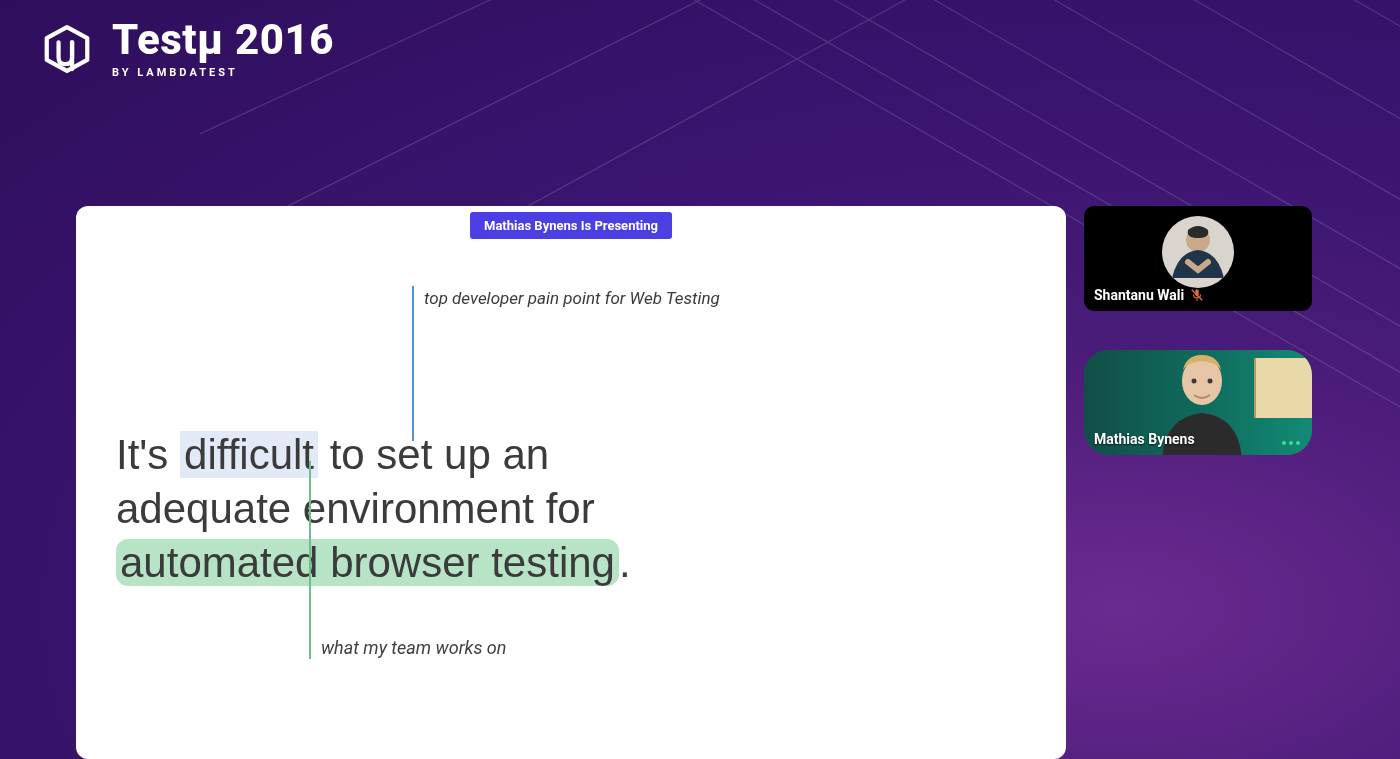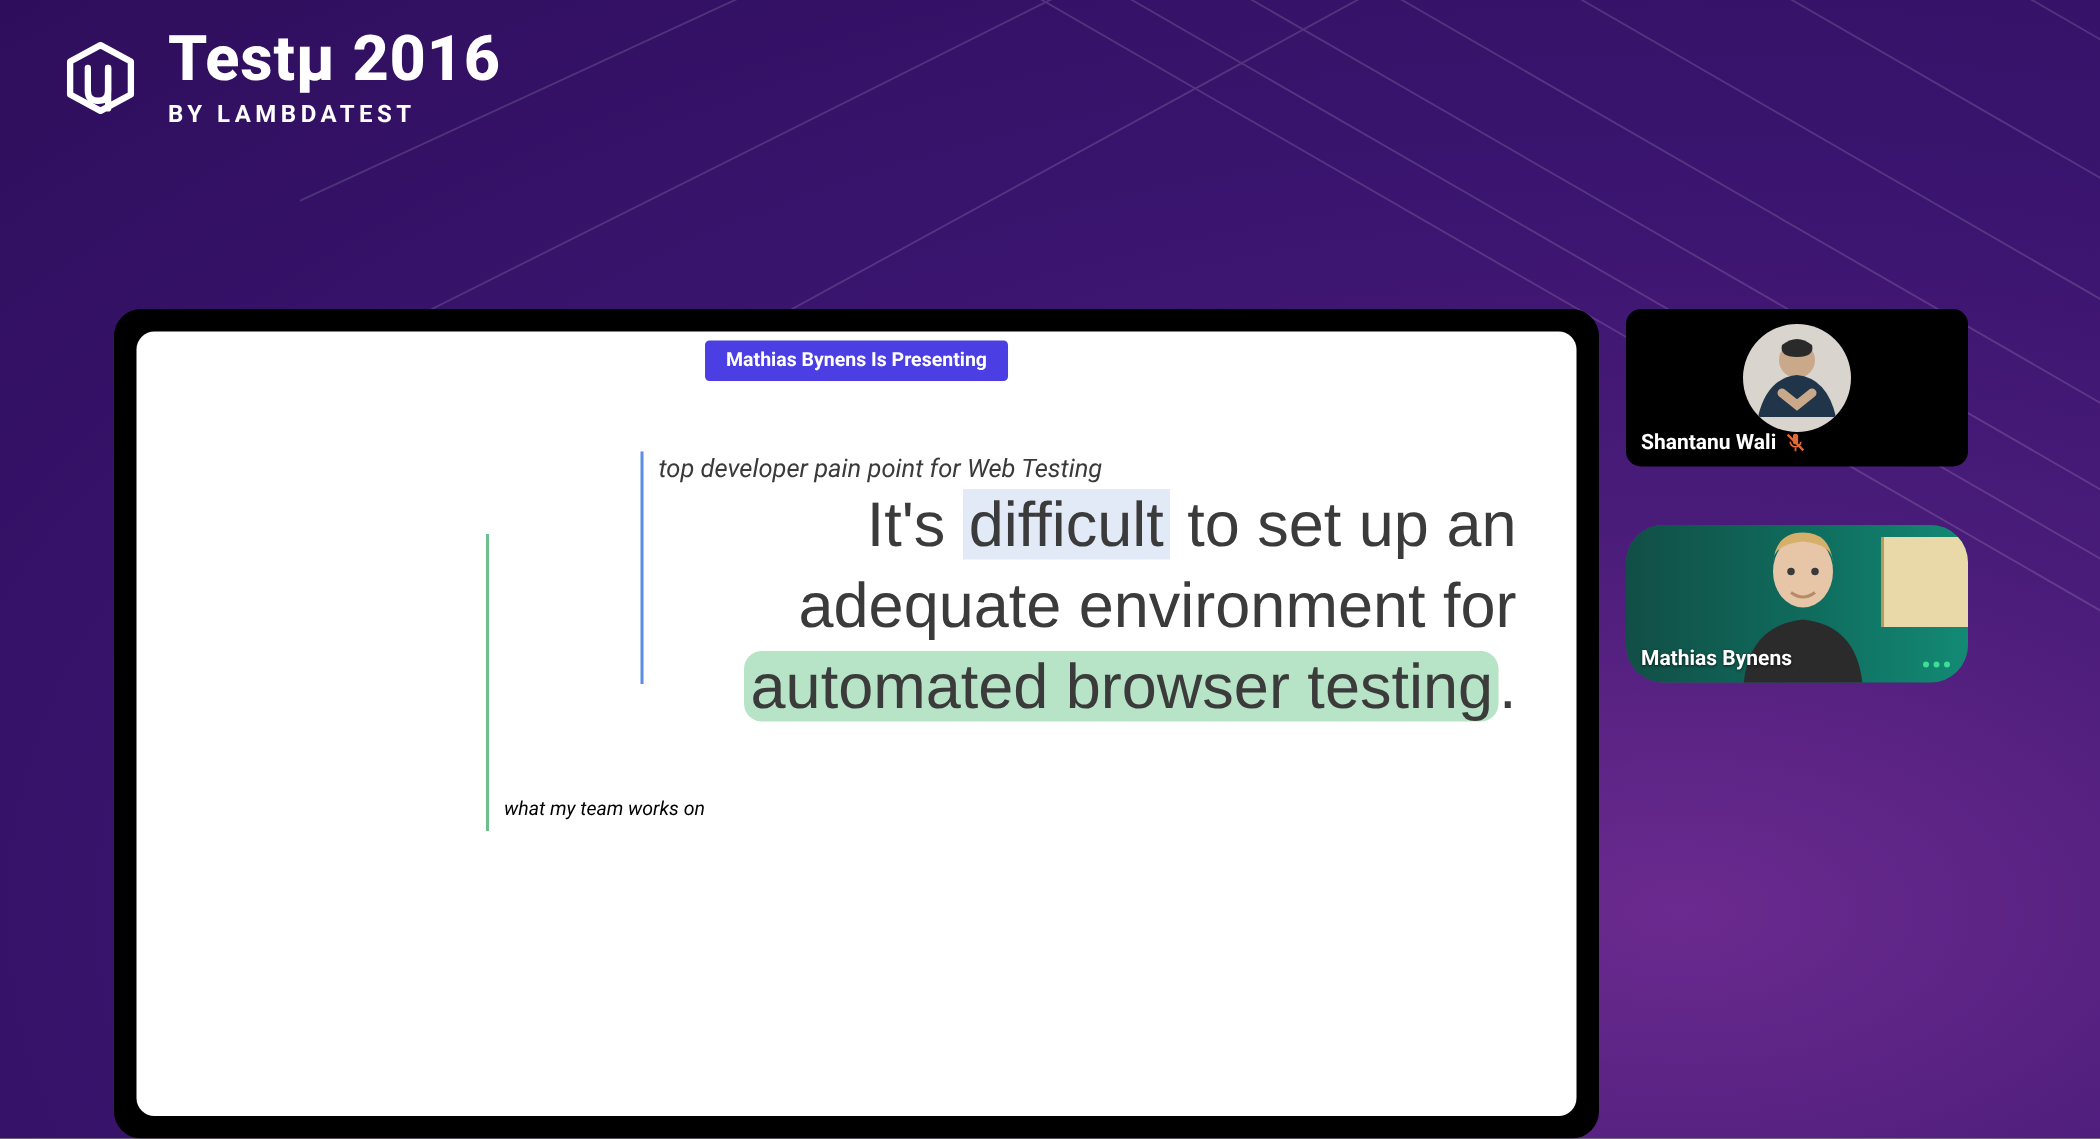--- a/index.html
+++ b/index.html
@@ -49,35 +49,35 @@
     height: 54px;
     display: block;
   }
   .logo-text .line1 {
     font-size: 42px;
     font-weight: 800;
     letter-spacing: 0.5px;
     line-height: 1.05;
   }
   .logo-text .line2 {
-    font-size: 16px;
+    font-size: 11px;
     font-weight: 700;
     letter-spacing: 3px;
     margin-top: 4px;
   }
   
   .screen-frame {
     position: absolute;
     left: 76px;
     top: 206px;
     width: 990px;
     height: 553px;
     background: #000;
     border-radius: 18px;
-    padding: 15px;
+    padding: 0;
   }
   .slide {
     position: relative;
     width: 100%;
     height: 100%;
     background: #fff;
     border-radius: 12px;
     overflow: hidden;
   }
   .presenter-pill {
@@ -114,21 +114,22 @@
     background: #5b8de0;
   }
   .top-caption {
     font-style: italic;
     color: #3a3a3a;
     font-size: 17px;
     padding-left: 12px;
     padding-top: 2px;
   }
   .headline {
-    text-align: right;
+    margin-top: 120px;
+    text-align: left;
     font-size: 42px;
     line-height: 1.28;
     font-weight: 400;
     color: #3b3b3b;
     font-family: "Google Sans", "Product Sans", -apple-system, Arial, sans-serif;
   }
   .hl-blue {
     background: #e3eaf7;
     padding: 0 4px;
   }
@@ -148,22 +149,22 @@
     top: -138px;
     width: 2px;
     height: 198px;
     background: #6bc08b;
   }
   .bottom-caption {
     position: absolute;
     left: 12px;
     top: 38px;
     font-style: italic;
-    color: #000000;
-    font-size: 13px;
+    color: #404040;
+    font-size: 18px;
   }
   
   .tile {
     position: absolute;
     width: 228px;
     height: 105px;
     border-radius: 10px;
     overflow: hidden;
     background: #000;
     color: #fff;

